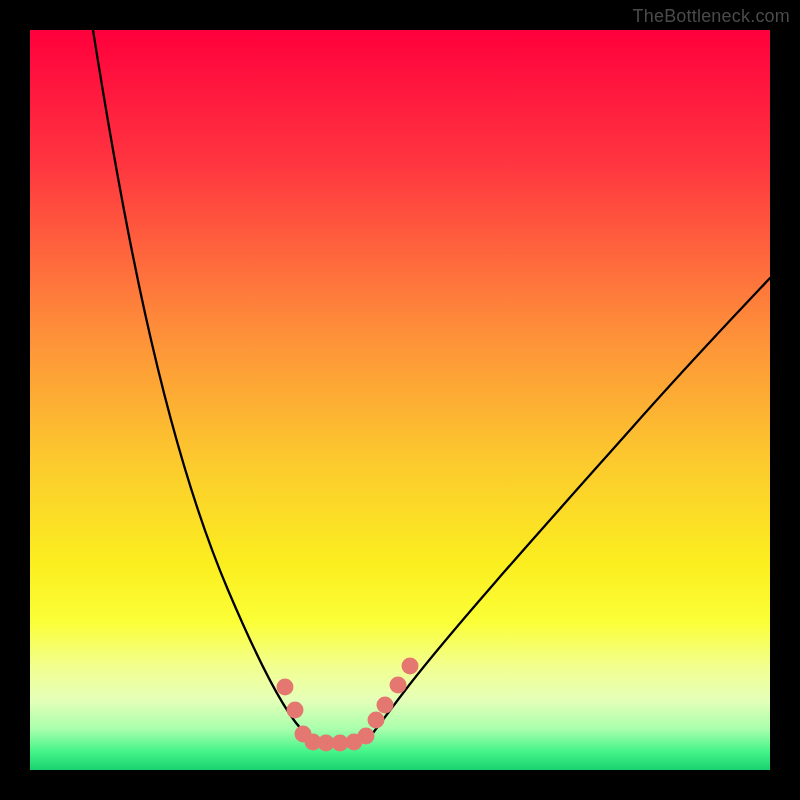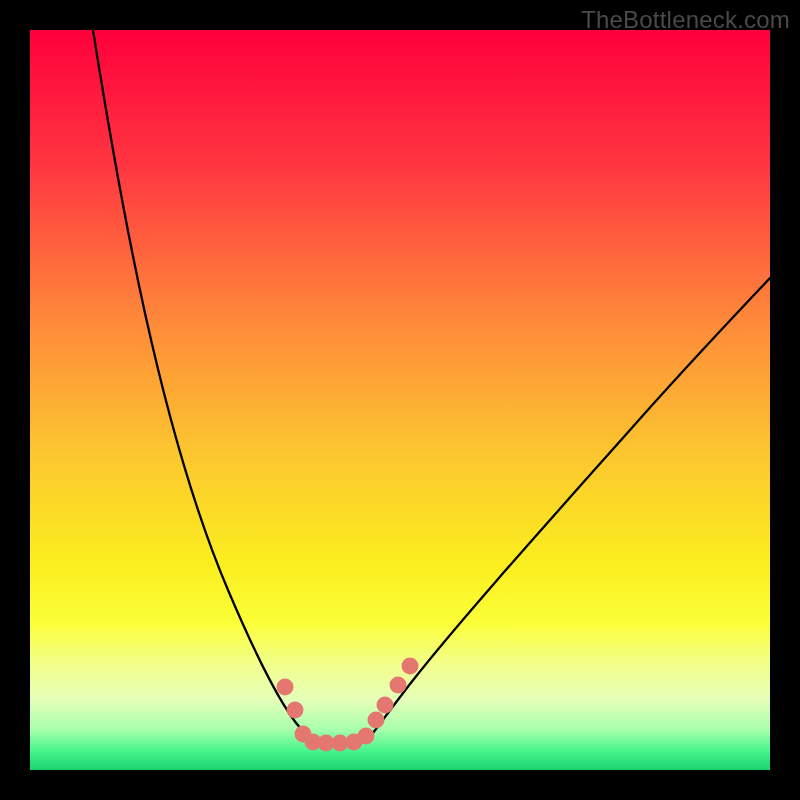--- a/index.html
+++ b/index.html
@@ -24,21 +24,21 @@
     left: 0;
     top: 0;
     width: 100%;
     height: 100%;
   }
   .watermark {
     position: absolute;
     top: 6px;
     right: 10px;
     color: #4A4A4A;
-    font-size: 24px;
+    font-size: 18px;
     font-weight: 500;
     letter-spacing: 0.2px;
     z-index: 20;
     margin-left: 40px;
   }
   svg.curve {
     position: absolute;
     left: 0;
     top: 0;
     width: 100%;

